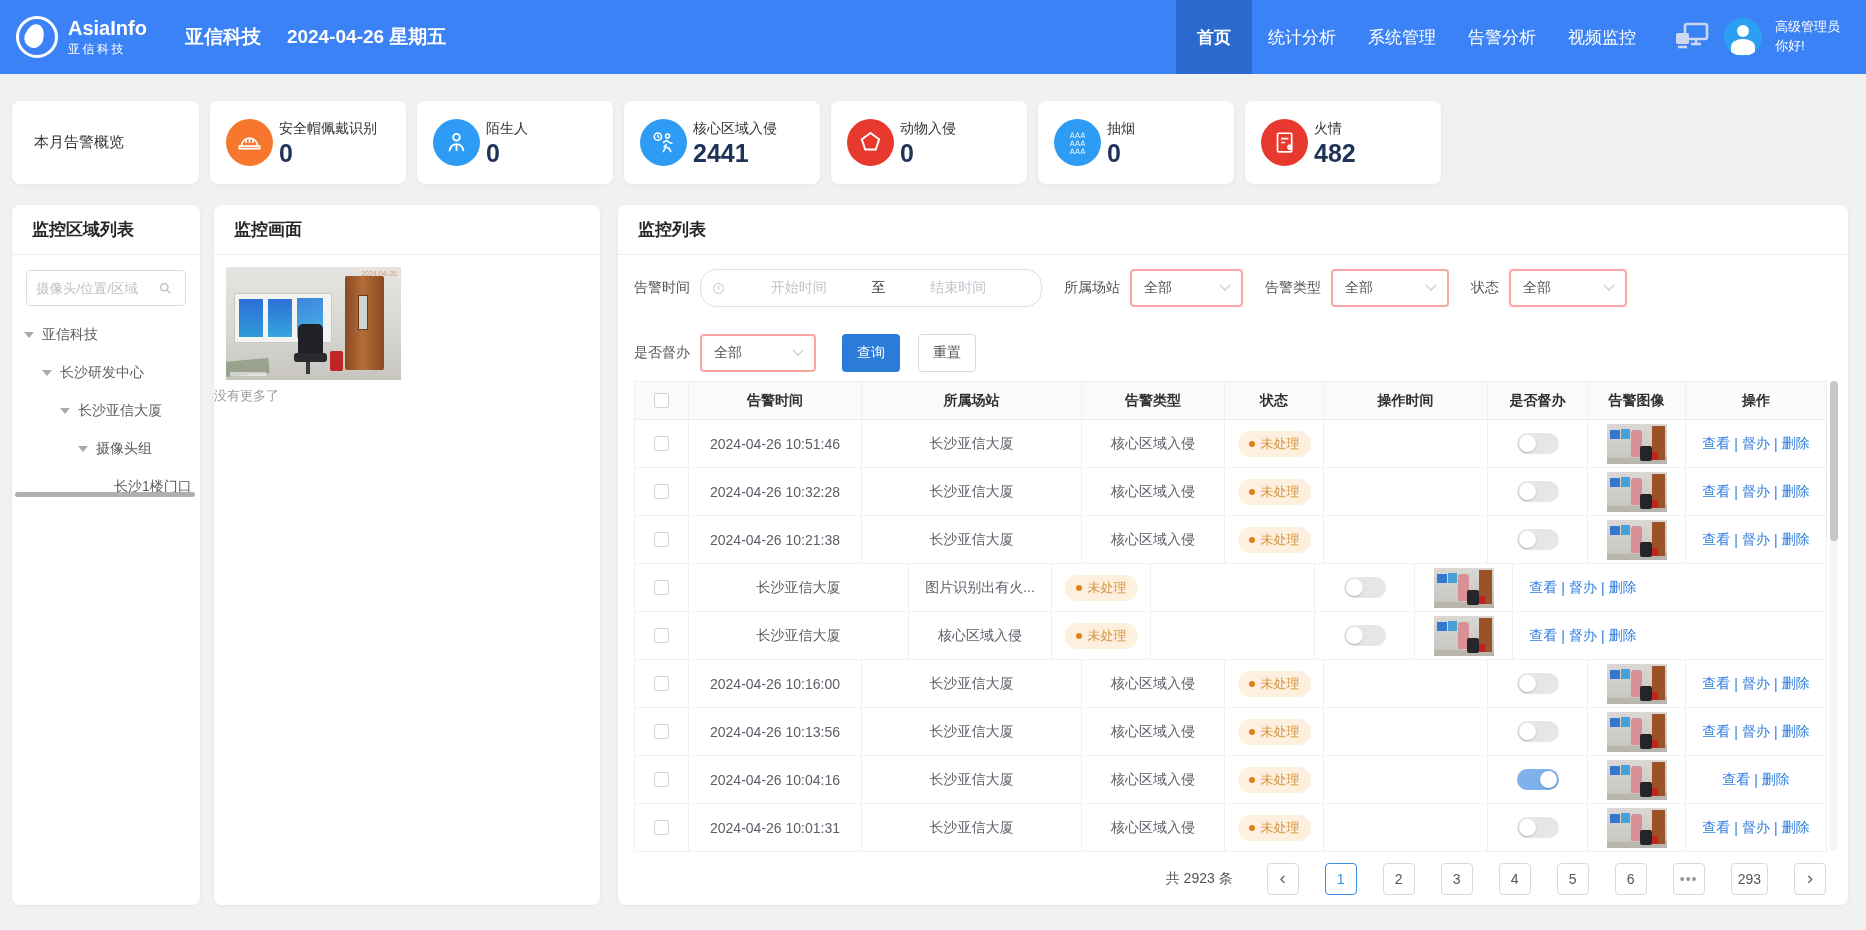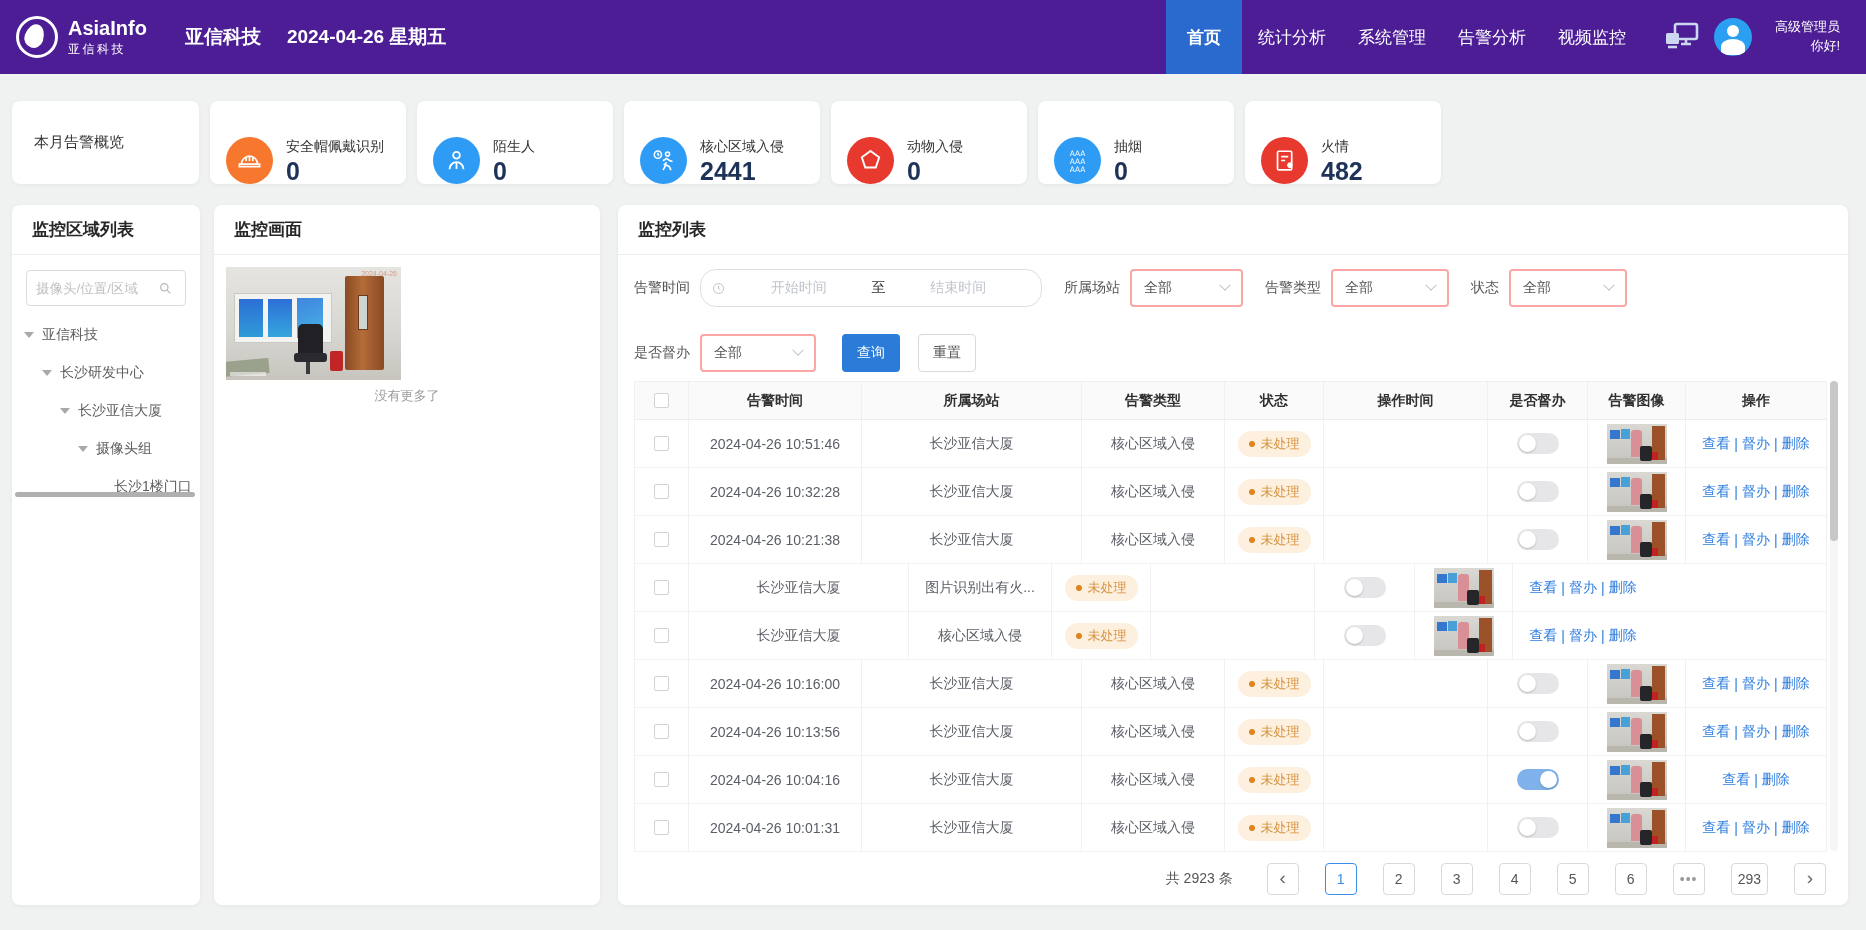--- a/index.html
+++ b/index.html
@@ -1,44 +1,44 @@
 <!DOCTYPE html>
 <html><head>
 <meta charset="utf-8">
 <style>
   * { margin:0; padding:0; box-sizing:border-box; }
   html,body { width:1866px; height:930px; }
   body { font-family:"Liberation Sans","DejaVu Sans",sans-serif; background:#f0f1f1; overflow:hidden; }
   .page { position:relative; width:1866px; height:930px; }
 
   
-  .navbar { position:absolute; top:0; left:0; width:100%; height:74px; background:#4c1d95;
+  .navbar { position:absolute; top:0; left:0; width:100%; height:74px; background:#3b82f6;
             display:flex; align-items:center; color:#fff; padding:0 26px 0 16px; }
   .logo-wrap { display:flex; align-items:center; gap:10px; }
   .logo-mark { width:42px; height:42px; border:3px solid #fff; border-radius:50%; position:relative; flex:0 0 auto; }
   .logo-mark::after { content:''; position:absolute; left:6px; top:5px; width:19px; height:24px; background:#fff;
                       border-radius:50% 50% 50% 50% / 60% 60% 42% 42%; transform:rotate(18deg); }
   .logo-en { font-size:20px; font-weight:bold; line-height:1.1; }
   .logo-cn { font-size:12px; letter-spacing:2.5px; margin-top:2px; }
   .company { margin-left:38px; font-size:19px; font-weight:bold; }
   .date { margin-left:26px; font-size:19px; font-weight:bold; }
   .nav-menu { margin-left:auto; display:flex; align-items:stretch; height:74px; }
   .nav-item { display:flex; align-items:center; padding:8px 16px; font-size:17px; cursor:pointer; white-space:nowrap; }
   .nav-item.active { background:#2a6ace; padding:0 21px; font-weight:bold; }
   .screen-icon { margin:0 14px 0 22px; width:36px; height:32px; flex:0 0 auto; }
   .avatar { width:38px; height:38px; border-radius:50%; background:#2ba0f2; position:relative; overflow:hidden; flex:0 0 auto; }
   .avatar::before { content:''; position:absolute; left:13px; top:7px; width:12px; height:12px; border-radius:50%; background:#fff; }
   .avatar::after { content:''; position:absolute; left:7px; top:21px; width:24px; height:16px; border-radius:50% 50% 0 0; background:#fff; }
-  .user-text { margin-left:23px; font-size:13px; line-height:1.45; white-space:nowrap;text-align:right; }
+  .user-text { margin-left:13px; font-size:13px; line-height:1.45; white-space:nowrap; }
 
   
   .stats { position:absolute; top:101px; left:12px; display:flex; gap:11px; }
   .card { background:#fff; border-radius:8px; height:83px; box-shadow:0 1px 4px rgba(0,0,0,.05); }
   .overview-card { width:187px; display:flex; align-items:center; padding-left:22px; font-size:15px; color:#333; }
-  .stat-card { width:196px; display:flex; align-items:flex-end; padding-left:16px; gap:13px; }
+  .stat-card { width:196px; display:flex; align-items:center; padding-left:16px; gap:6px; }
   .stat-icon { width:47px; height:47px; border-radius:50%; display:flex; align-items:center; justify-content:center; flex:0 0 auto; }
   .stat-icon svg { width:27px; height:27px; }
   .stat-label { font-size:14px; color:#333; margin-bottom:3px; white-space:nowrap; }
   .stat-value { font-size:25px; font-weight:bold; color:#1e3357; line-height:1; }
 
   
   .panel { position:absolute; top:205px; height:700px; background:#fff; border-radius:8px;
            box-shadow:0 1px 4px rgba(0,0,0,.05); overflow:hidden; }
   #region-panel { left:12px; width:188px; }
   #monitor-panel { left:214px; width:386px; }
@@ -70,21 +70,21 @@
   .cam-door { right:17px; top:9px; width:39px; height:94px; border-radius:2px;
               background:linear-gradient(90deg,#8a4a24,#b46c39 45%,#8a4a24); }
   .cam-door-win { left:13px; top:19px; width:10px; height:35px; background:#cfd6d2; border:1px solid #6f3a1c; }
   .cam-chair-back { left:72px; top:57px; width:25px; height:32px; background:#212125; border-radius:5px 5px 2px 2px; }
   .cam-chair-seat { left:68px; top:86px; width:33px; height:9px; background:#2a2a2e; border-radius:3px; }
   .cam-chair-leg { left:80px; top:95px; width:4px; height:12px; background:#3a3a3e; }
   .cam-ext { left:104px; top:84px; width:13px; height:20px; background:#c22525; border-radius:2px; }
   .cam-bench { left:-5px; top:93px; width:48px; height:15px; background:#9aa18c; transform:rotate(-5deg); }
   .cam-ts { right:4px; top:3px; font-size:7px; color:#d89a82; }
   .cam-bl { left:4px; bottom:4px; width:36px; height:4px; background:rgba(255,255,255,.55); }
-  .no-more { position:absolute; top:182px; left:0; right:0; text-align:center; font-size:13px; color:#9b9b9b; }
+  .no-more { position:absolute; top:182px; left:0; right:0; font-size:13px; color:#9b9b9b; }
 
   
   .filters { position:absolute; left:16px; top:64px; right:16px; }
   .frow { display:flex; align-items:center; height:38px; }
   .frow2 { margin-top:27px; }
   .flabel { font-size:14px; color:#555; margin-right:10px; white-space:nowrap; }
   .range { width:342px; height:38px; border:1px solid #dcdfe6; border-radius:16px; background:#fff;
            display:flex; align-items:center; padding:0 10px; margin-right:22px; cursor:pointer; }
   .range .ph { color:#c0c4cc; font-size:14px; flex:1; text-align:center; }
   .range .to { color:#333; font-size:14px; }

